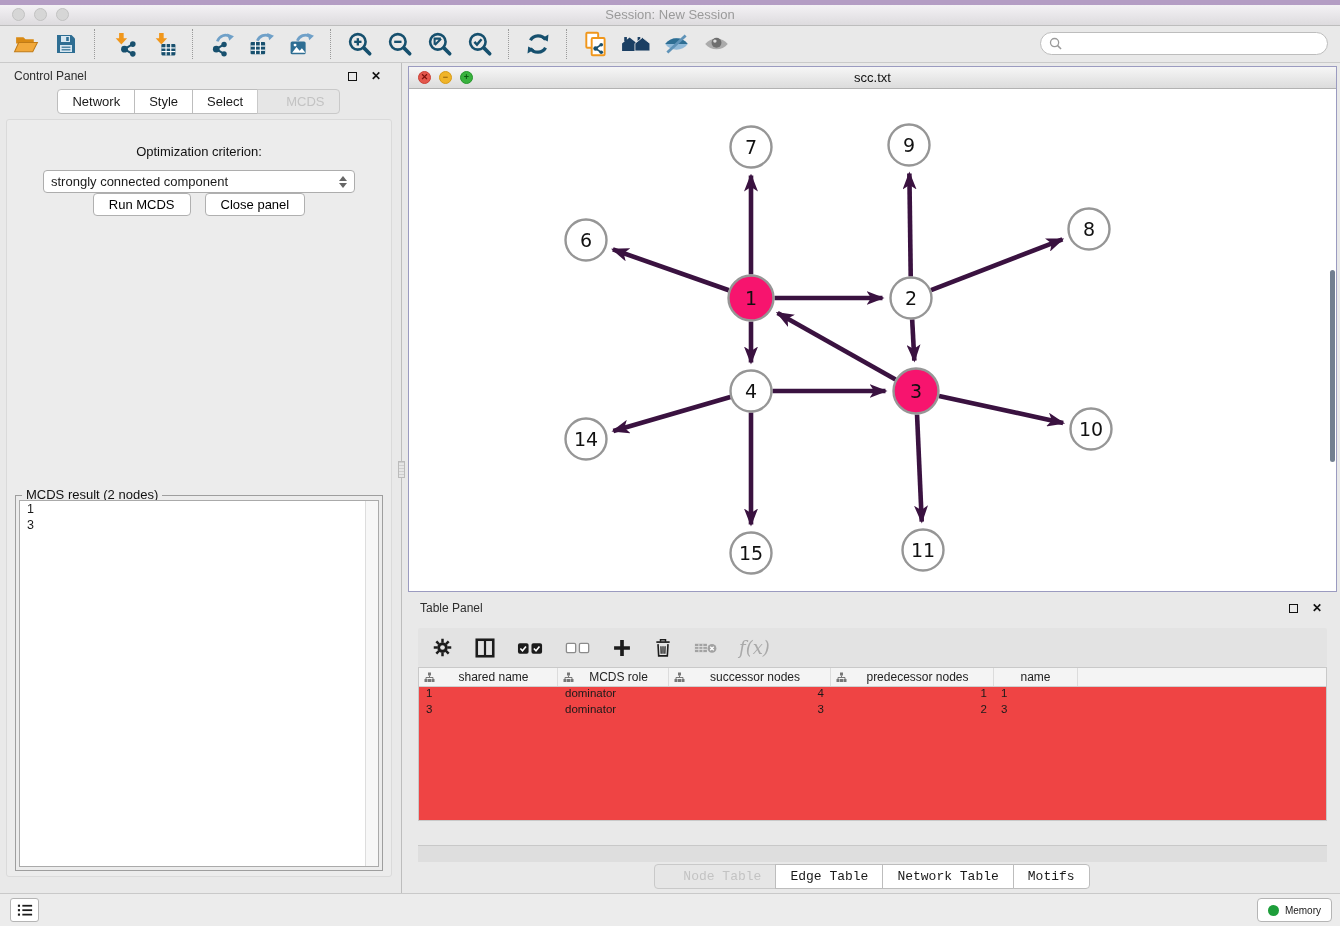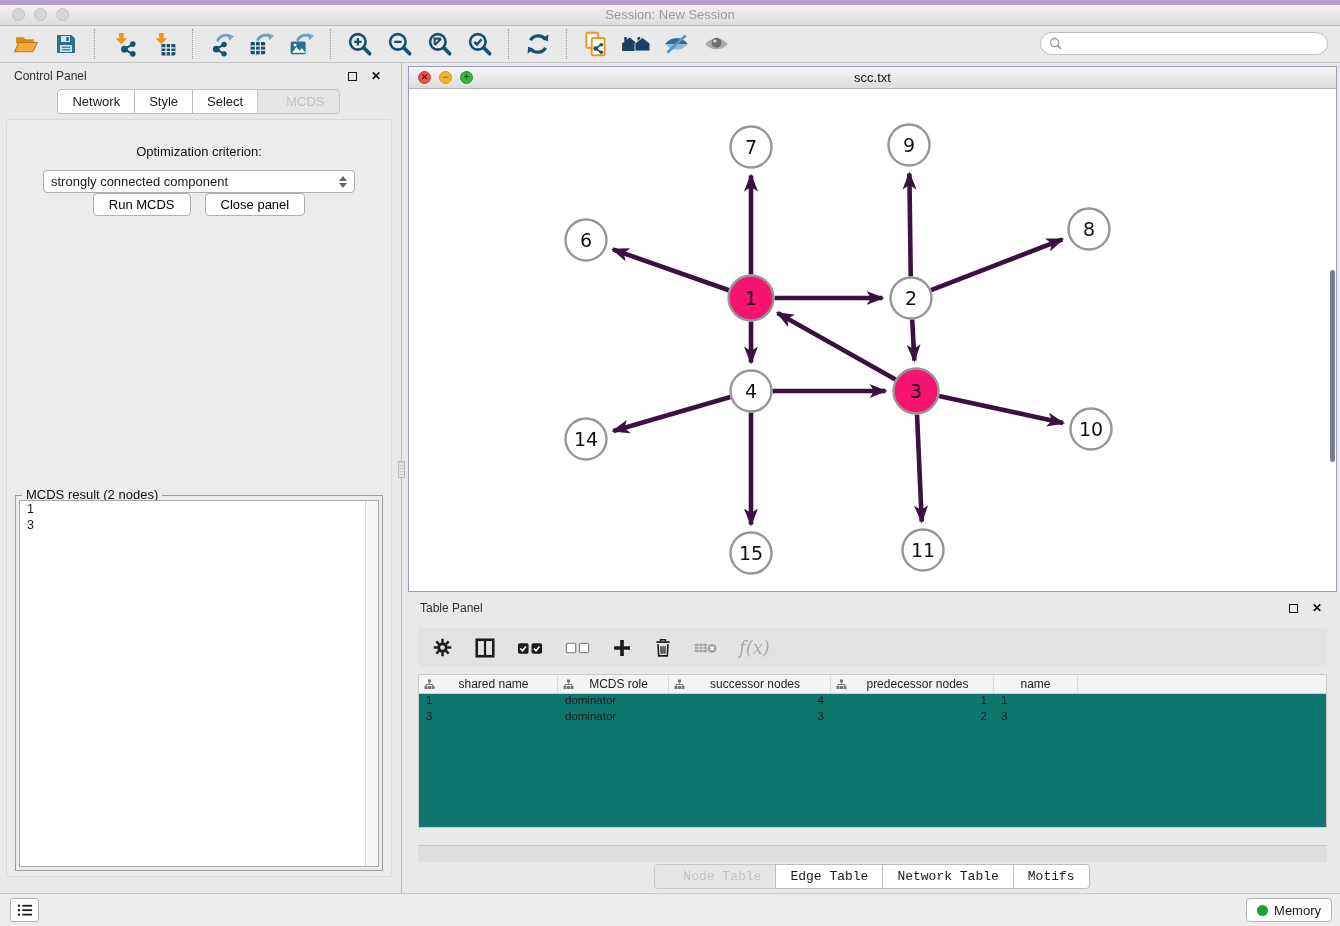--- a/index.html
+++ b/index.html
@@ -74,36 +74,36 @@
   .nw-canvas { position:absolute; left:0; top:22px; right:0; bottom:0; background:#fff; overflow:hidden; }
   .nw-vscroll { position:absolute; right:1px; top:181px; width:5px; height:192px; background:#59697c; border-radius:3px; opacity:.85; }
 
   
   .table-panel { position:absolute; left:405px; top:595px; width:935px; height:298px; }
   .tp-header { height:26px; display:flex; align-items:center; padding:0 15px; }
   .tp-toolbar { position:absolute; left:13px; right:13px; top:33px; height:39px; background:#e3e3e3;
     border-radius:2px; display:flex; align-items:center; padding-left:14px; gap:21px; }
   .tp-tool { display:flex; align-items:center; justify-content:center; height:30px; }
   .fx-label { font-family:"DejaVu Serif", serif; font-style:italic; font-size:18px; color:#a9a9a9; }
-  .tp-table { position:absolute; left:13px; right:13px; top:79px; height:154px; background:#0f766e; border:1px solid #c9c9c9; }
+  .tp-table { position:absolute; left:13px; right:13px; top:72px; height:154px; background:#ef4444; border:1px solid #c9c9c9; }
   .tp-thead { display:flex; height:19px; background:#f4f4f4; border-bottom:1px solid #cfcfcf; }
   .th-cell { display:flex; align-items:center; font-size:12px; color:#222; border-right:1px solid #dcdcdc;
     padding:0 5px; position:relative; }
   .th-cell .col-label { flex:1; text-align:center; white-space:nowrap; overflow:hidden; }
   .tp-row { display:flex; height:16px; font-size:11.5px; }
   .td-cell { padding:0 7px; white-space:nowrap; overflow:hidden; }
   .tp-bottomstrip { position:absolute; left:13px; right:13px; top:250px; height:17px; background:#dedede; border-top:1px solid #c8c8c8; }
   .tp-tabs { position:absolute; left:0; right:0; top:269px; display:flex; justify-content:center;font-family:Liberation Mono, monospace; }
 
   
   .status-bar { position:absolute; left:0; bottom:0; width:1340px; height:33px; background:#ececec; border-top:1px solid #c9c9c9; }
   .list-btn { position:absolute; left:10px; top:4px; width:29px; height:24px; background:#fff; border:1px solid #b5b5b5;
     border-radius:3px; display:flex; align-items:center; justify-content:center; }
   .memory-btn { position:absolute; right:8px; top:4px; height:24px; background:#fff; border:1px solid #b5b5b5;
-    border-radius:4px; display:flex; align-items:center; gap:6px; padding:0 10px; font-size:13px; }
+    border-radius:4px; display:flex; align-items:center; gap:6px; padding:0 10px; font-size:10px; }
   .memory-dot { width:11px; height:11px; border-radius:50%; background:#1d9e3a; }
 </style>
 </head>
 <body>
 
 <div class="accent-strip"></div>
 <div class="titlebar">
   <div class="traffic-gray">
       <i></i>
       <i></i>

